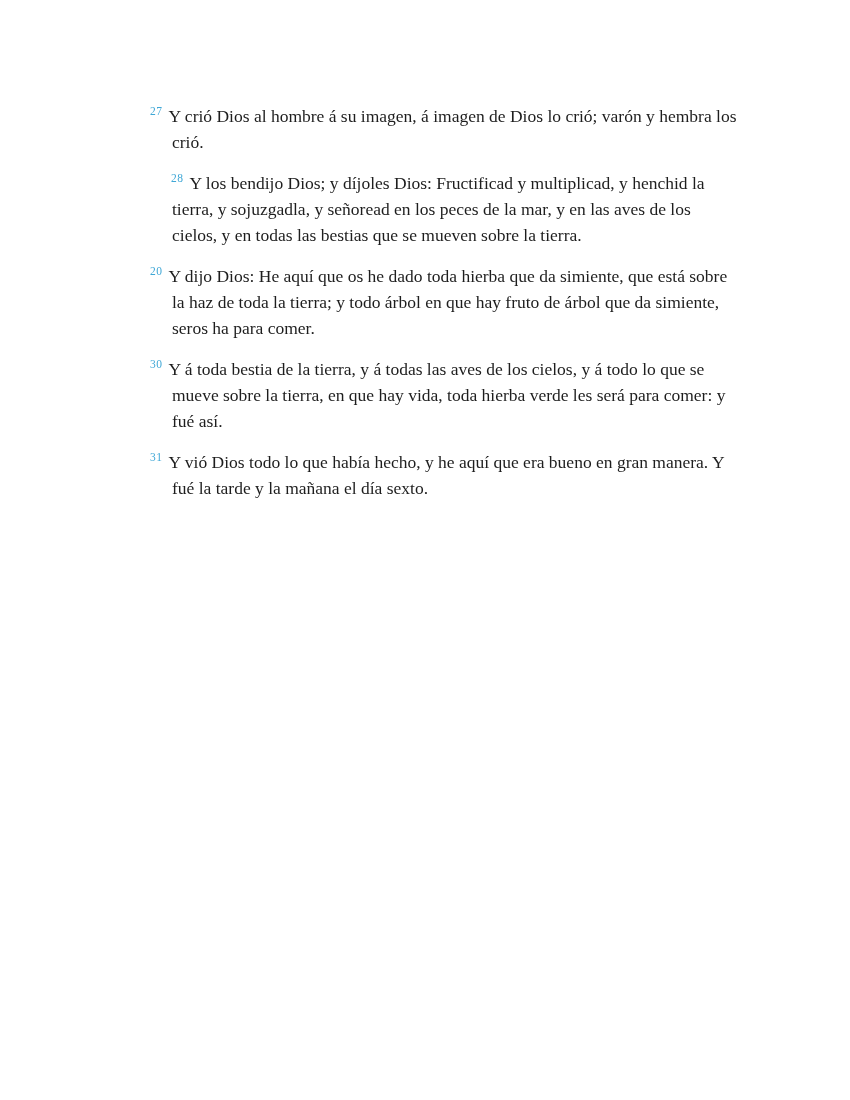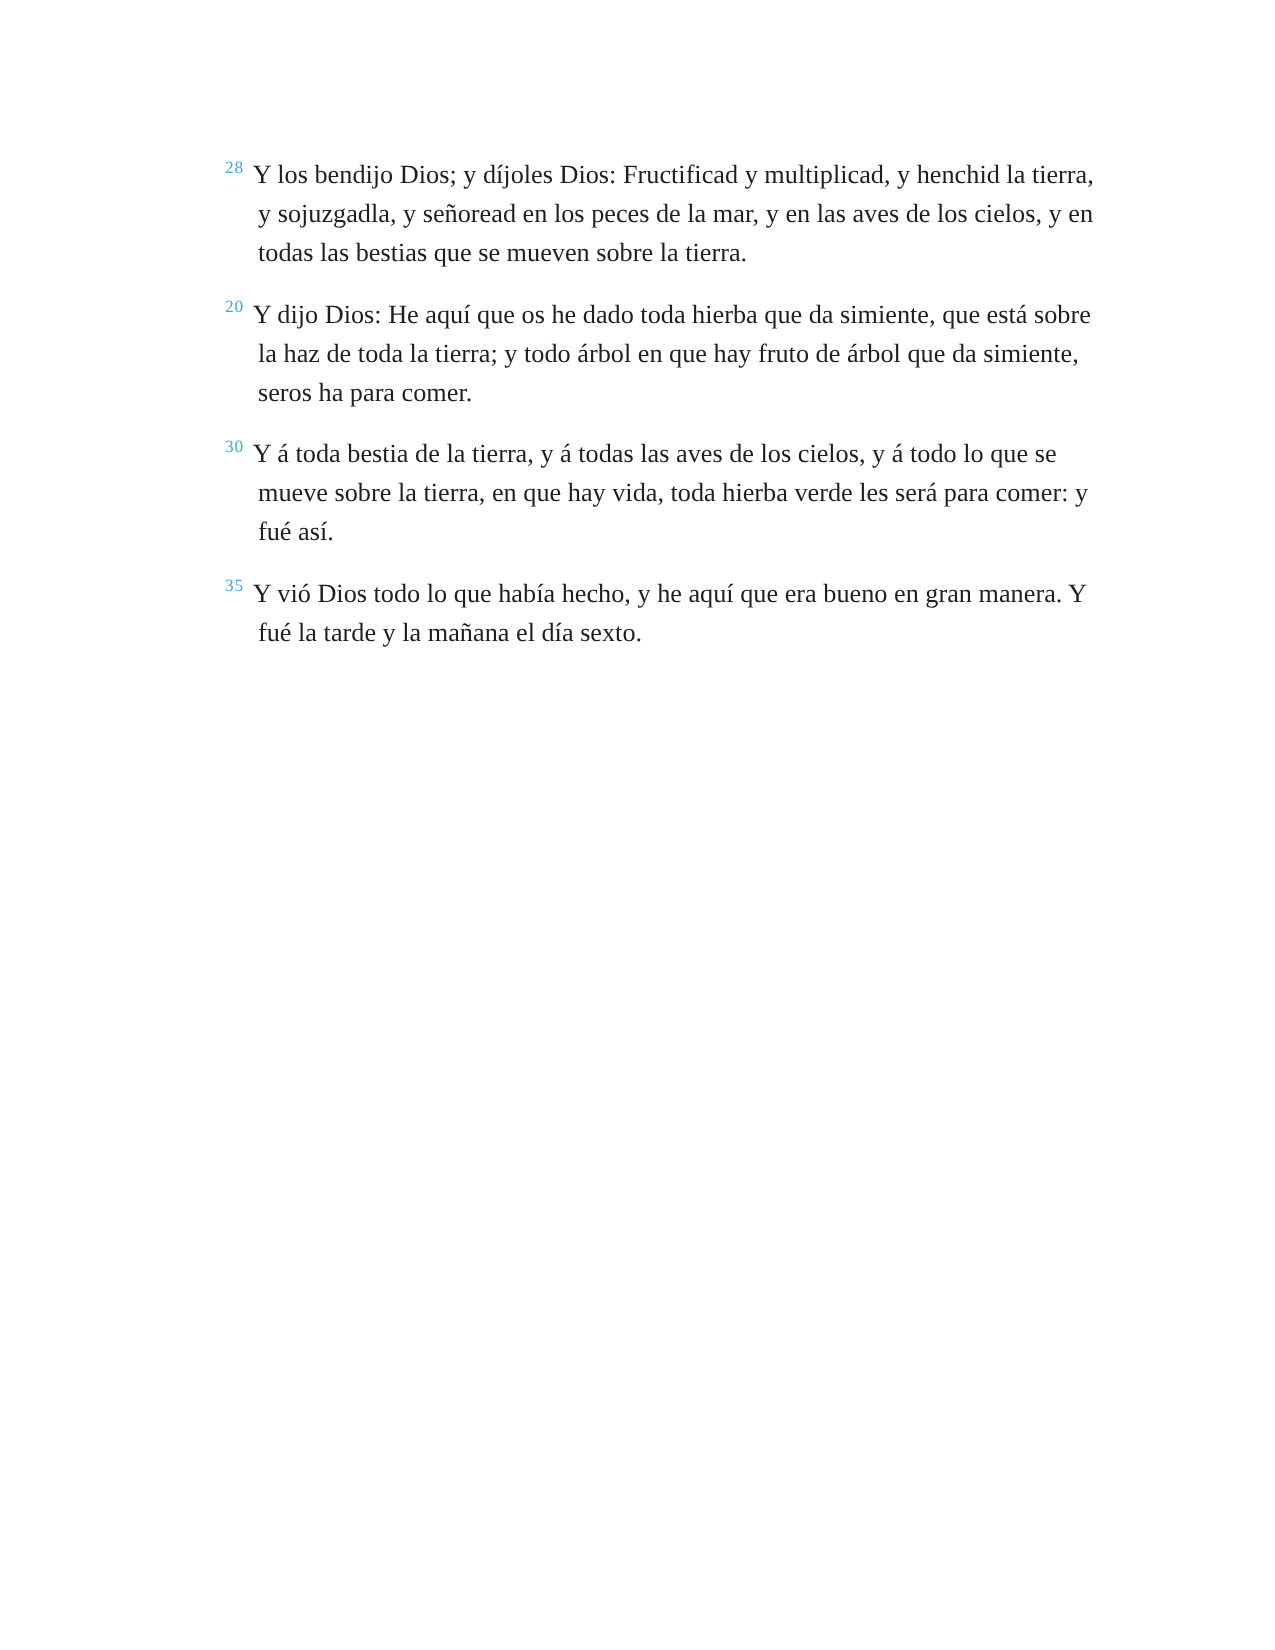--- a/index.html
+++ b/index.html
@@ -44,22 +44,23 @@
   }
   span.verse-text {
     color: #1e1e1e;
   }
 </style>
 </head>
 <body>
 
 <div class="page" style="background: rgb(255, 255, 255);">
   <div class="text-column">
+  <p class="verse"><sup class="verse-num" style="color: rgb(63, 167, 214);">27</sup><span class="verse-text" style="color: rgb(30, 30, 30);">Y crió Dios al hombre á su imagen, á imagen de Dios lo crió; varón y hembra los crió.</span></p>
 
-  <p class="verse"><sup class="verse-num" style="color: rgb(63, 167, 214);">28</sup><span class="verse-text" style="color: rgb(30, 30, 30);">Y los bendijo Dios; y díjoles Dios: Fructificad y multiplicad, y henchid la tierra, y sojuzgadla, y señoread en los peces de la mar, y en las aves de los cielos, y en todas las bestias que se mueven sobre la tierra.</span></p>
+  <p class="verse"><sup class="verse-num" style="color: rgb(63, 167, 214); margin-left: 21px;">28</sup><span class="verse-text" style="color: rgb(30, 30, 30);">Y los bendijo Dios; y díjoles Dios: Fructificad y multiplicad, y henchid la tierra, y sojuzgadla, y señoread en los peces de la mar, y en las aves de los cielos, y en todas las bestias que se mueven sobre la tierra.</span></p>
 
   <p class="verse"><sup class="verse-num" style="color: rgb(63, 167, 214);">20</sup><span class="verse-text" style="color: rgb(30, 30, 30);">Y dijo Dios: He aquí que os he dado toda hierba que da simiente, que está sobre la haz de toda la tierra; y todo árbol en que hay fruto de árbol que da simiente, seros ha para comer.</span></p>
 
   <p class="verse"><sup class="verse-num" style="color: rgb(63, 167, 214); margin-top: 21px;">30</sup><span class="verse-text" style="color: rgb(30, 30, 30);">Y á toda bestia de la tierra, y á todas las aves de los cielos, y á todo lo que se mueve sobre la tierra, en que hay vida, toda hierba verde les será para comer: y fué así.</span></p>
 
-  <p class="verse"><sup class="verse-num" style="color: rgb(63, 167, 214);">35</sup><span class="verse-text" style="color: rgb(30, 30, 30); text-align: center;">Y vió Dios todo lo que había hecho, y he aquí que era bueno en gran manera. Y fué la tarde y la mañana el día sexto.</span></p>
+  <p class="verse"><sup class="verse-num" style="color: rgb(63, 167, 214);">31</sup><span class="verse-text" style="color: rgb(30, 30, 30); text-align: center;">Y vió Dios todo lo que había hecho, y he aquí que era bueno en gran manera. Y fué la tarde y la mañana el día sexto.</span></p>
 </div>
 </div>
 
 </body></html>

